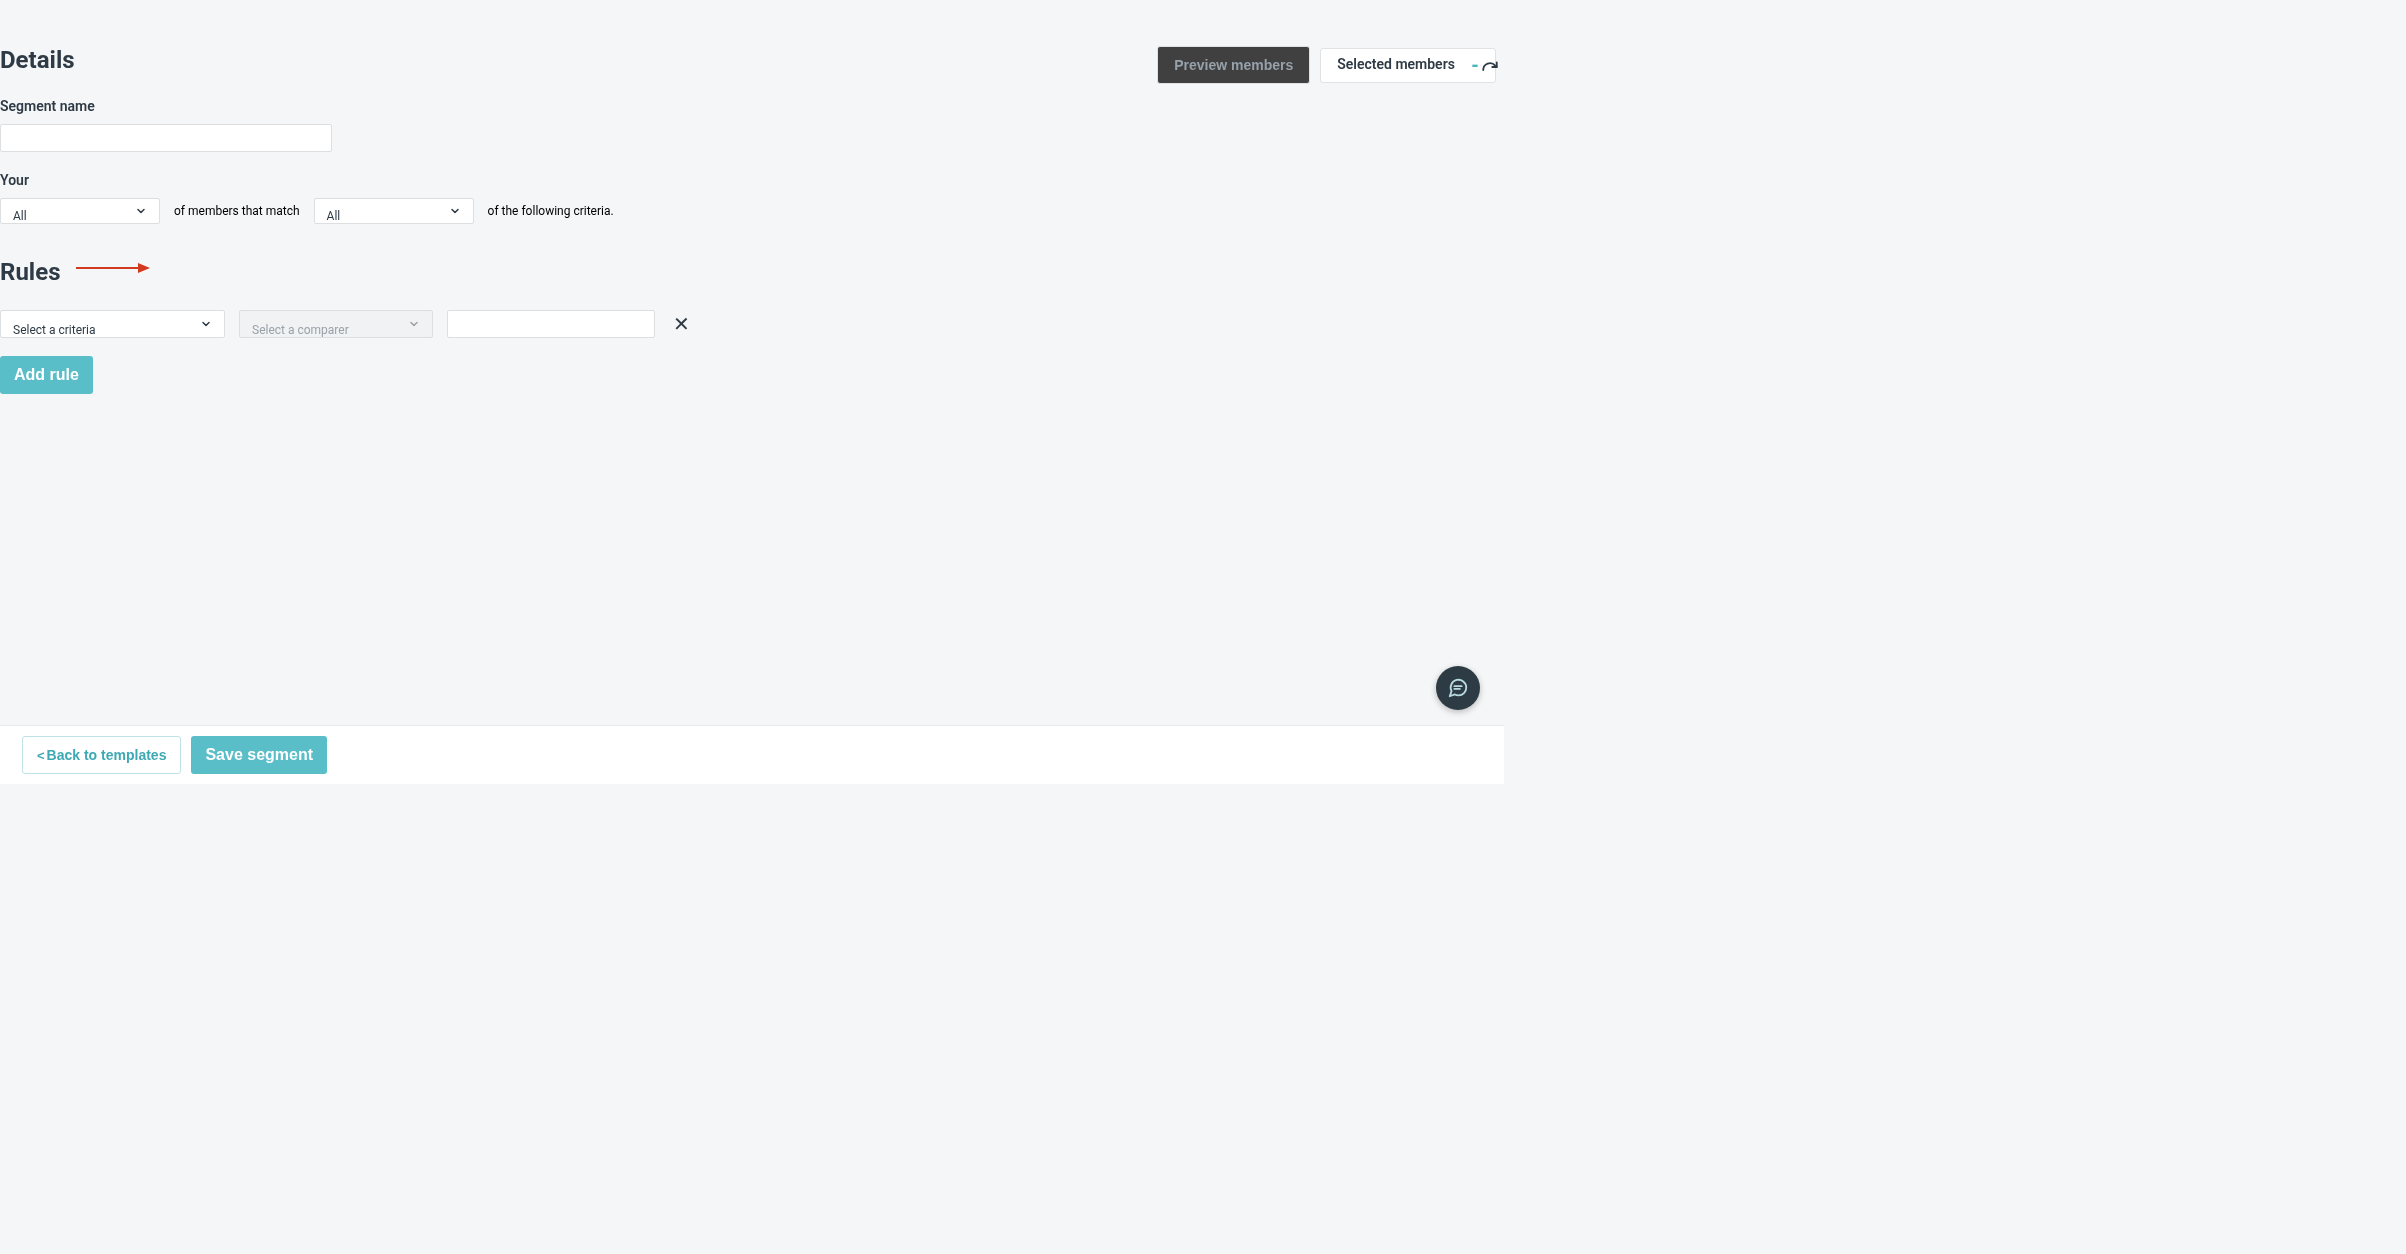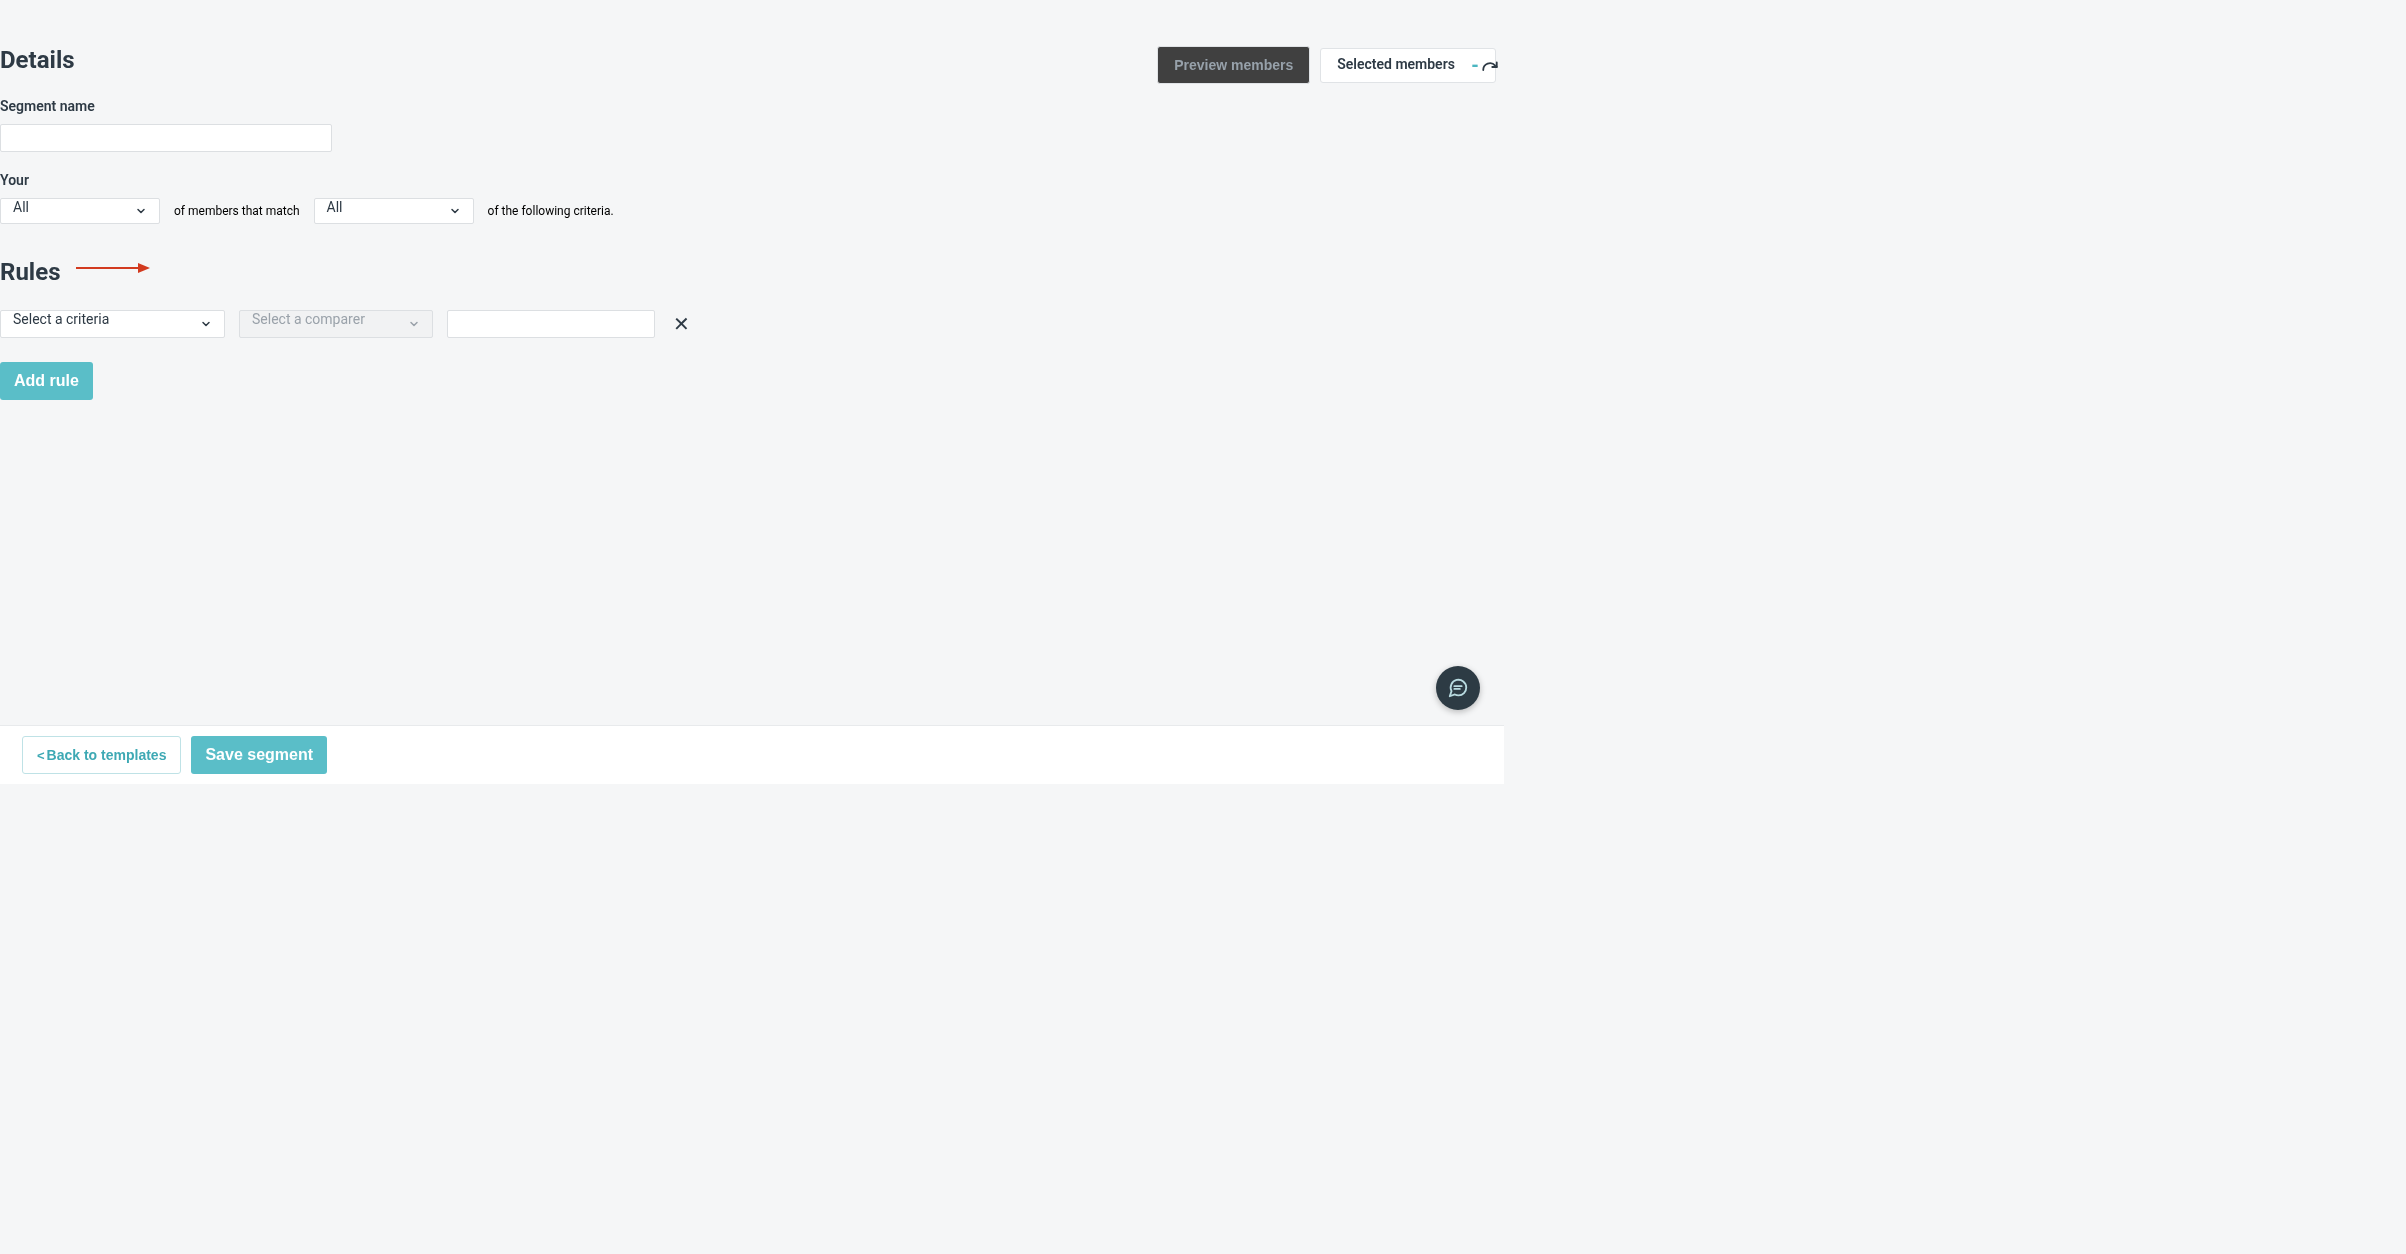--- a/index.html
+++ b/index.html
@@ -131,27 +131,27 @@
     .details-block { margin-bottom: 20px; }
     .fetch-row {
       display: flex;
       align-items: center;
       gap: 14px;
       flex-wrap: wrap;
     }
     .select {
       position: relative;
       display: inline-flex;
-      align-items: flex-start;
+      align-items: flex-end;
       background: #fff;
       border: 1px solid #dcdfe2;
       border-radius: 2px;
       height: 26px;
       padding: 0 36px 0 12px;
-      font-size: 14px;
+      font-size: 12px;
       color: #2e3a45;
       cursor: pointer;
       min-width: 160px;
     }
     .select.disabled {
       background: #f1f2f3;
       color: #9aa2aa;
       cursor: not-allowed;
     }
     .select .chev {
@@ -165,21 +165,21 @@
     .inline-text {
       font-size: 12px;
       color: #000000;
     }
 
     .rules-title { margin-top: 34px; }
     .rule-row {
       display: flex;
       align-items: center;
       gap: 14px;
-      margin-bottom: 24px;
+      margin-bottom: 18px;
     }
     .rule-input {
       width: 208px;
       height: 28px;
       border: 1px solid #dcdfe2;
       border-radius: 2px;
       background: #fff;
       padding: 0 8px;
     }
     .remove-x {

